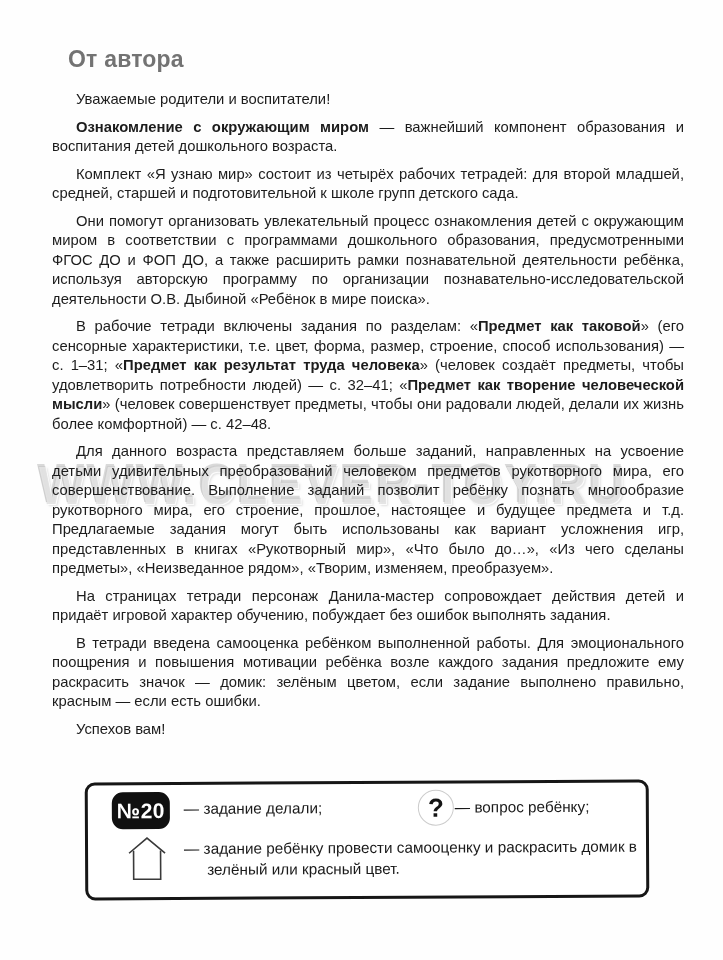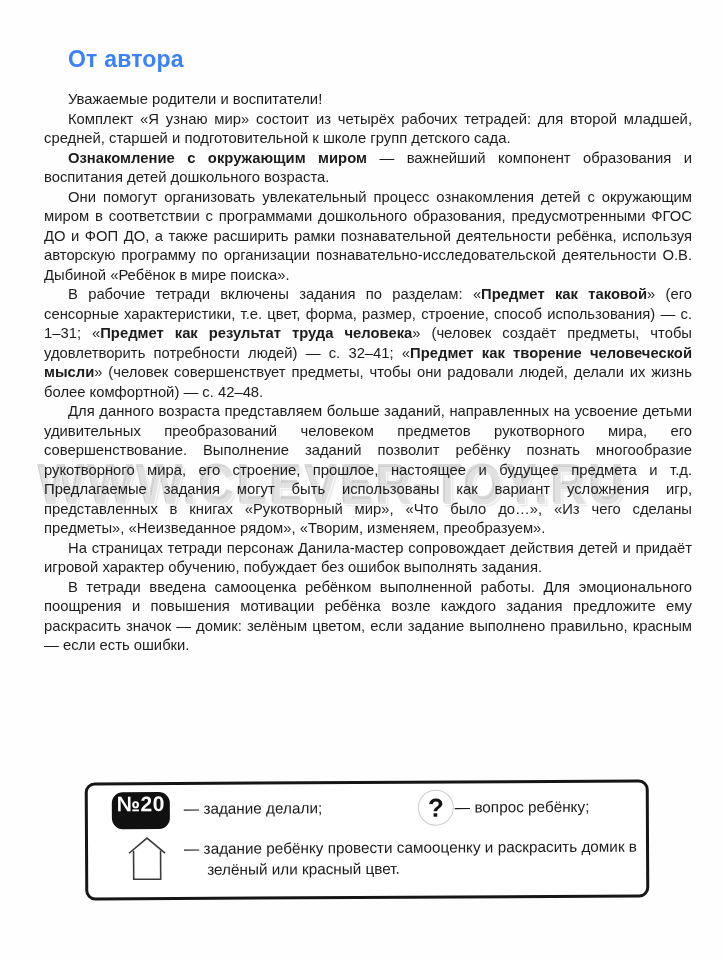--- a/index.html
+++ b/index.html
@@ -15,26 +15,26 @@
   .content {
     position: absolute;
     left: 44px;
     top: 46px;
     width: 648px;
     z-index: 1;
   }
   .page-title {
     font-size: 23px;
     font-weight: bold;
-    color: #3b82f6;
+    color: #737373;
     margin: 0 0 17px 24px;
     letter-spacing: 0.2px;
   }
   .para {
-    margin: 0;
+    margin: 8px;
     text-indent: 24px;
     text-align: justify;
     font-size: 14.8px;
     line-height: 19.5px;
     hyphens: auto;
   }
   .para .b { font-weight: bold; }
   .watermark {
     position: absolute;
     left: 38px;
@@ -68,20 +68,21 @@
     left: 24px;
     top: 7px;
     width: 58px;
     height: 37px;
     background: #101010;
     border-radius: 11px;
     color: #ffffff;
     font-size: 21px;
     font-weight: bold;
     display: flex;
+    align-items: center;
     justify-content: center;
     letter-spacing: 0.5px;
   }
   .legend-label {
     position: absolute;
     font-size: 15.3px;
     line-height: 21px;
     color: #1a1a1a;
   }
   .label-1 { left: 96px; top: 13px; }
@@ -115,35 +116,36 @@
 
 <div class="page">
 
   <div class="watermark">WWW.CLEVER-TOY.RU</div>
 
   <div class="content">
     <h1 class="page-title">От автора</h1>
 
     <p class="para"><span>Уважаемые родители и воспитатели!</span></p>
 
+    <p class="para"><span class="b">Ознакомление с окружающим миром</span><span> — важнейший компонент образования и воспитания детей дошкольного возраста.</span></p>
+
     <p class="para"><span>Комплект «Я узнаю мир» состоит из четырёх рабочих тетрадей: для второй младшей, средней, старшей и подготовительной к школе групп детского сада.</span></p>
-
-    <p class="para"><span class="b">Ознакомление с окружающим миром</span><span> — важнейший компонент образования и воспитания детей дошкольного возраста.</span></p>
 
     <p class="para"><span>Они помогут организовать увлекательный процесс ознакомления детей с окружающим миром в соответствии с программами дошкольного образования, предусмотренными ФГОС ДО и ФОП ДО, а также расширить рамки познавательной деятельности ребёнка, используя авторскую программу по организации познавательно-исследовательской деятельности О.В. Дыбиной «Ребёнок в мире поиска».</span></p>
 
     <p class="para"><span>В рабочие тетради включены задания по разделам: «</span><span class="b">Предмет как таковой</span><span>» (его сенсорные характеристики, т.е. цвет, форма, размер, строение, способ использования) — с. 1–31; «</span><span class="b">Предмет как результат труда человека</span><span>» (человек создаёт предметы, чтобы удовлетворить потребности людей) — с. 32–41; «</span><span class="b">Предмет как творение человеческой мысли</span><span>» (человек совершенствует предметы, чтобы они радовали людей, делали их жизнь более комфортной) — с. 42–48.</span></p>
 
     <p class="para"><span>Для данного возраста представляем больше заданий, направленных на усвоение детьми удивительных преобразований человеком предметов рукотворного мира, его совершенствование. Выполнение заданий позволит ребёнку познать многообразие рукотворного мира, его строение, прошлое, настоящее и будущее предмета и т.д. Предлагаемые задания могут быть использованы как вариант усложнения игр, представленных в книгах «Рукотворный мир», «Что было до…», «Из чего сделаны предметы», «Неизведанное рядом», «Творим, изменяем, преобразуем».</span></p>
 
     <p class="para"><span>На страницах тетради персонаж Данила-мастер сопровождает действия детей и придаёт игровой характер обучению, побуждает без ошибок выполнять задания.</span></p>
 
     <p class="para"><span>В тетради введена самооценка ребёнком выполненной работы. Для эмоционального поощрения и повышения мотивации ребёнка возле каждого задания предложите ему раскрасить значок — домик: зелёным цветом, если задание выполнено правильно, красным — если есть ошибки.</span></p>
 
 
+    <p class="para"><span>Успехов вам!</span></p>
   </div>
 
   <div class="legend-box">
     <div class="badge">
         <span>№20</span>
       </div>
     <div class="legend-label label-1">— задание делали;</div>
 
     <div class="qcircle">
         <span>?</span>

